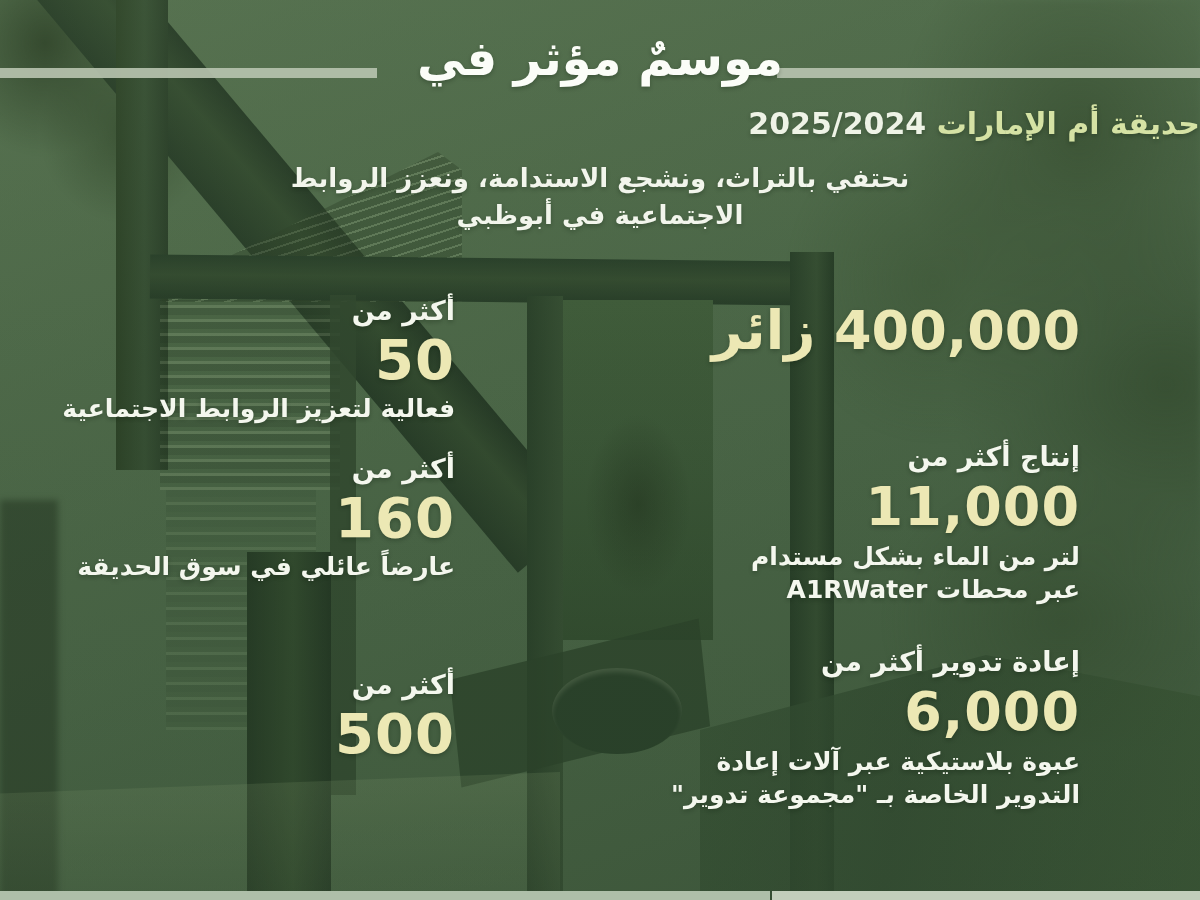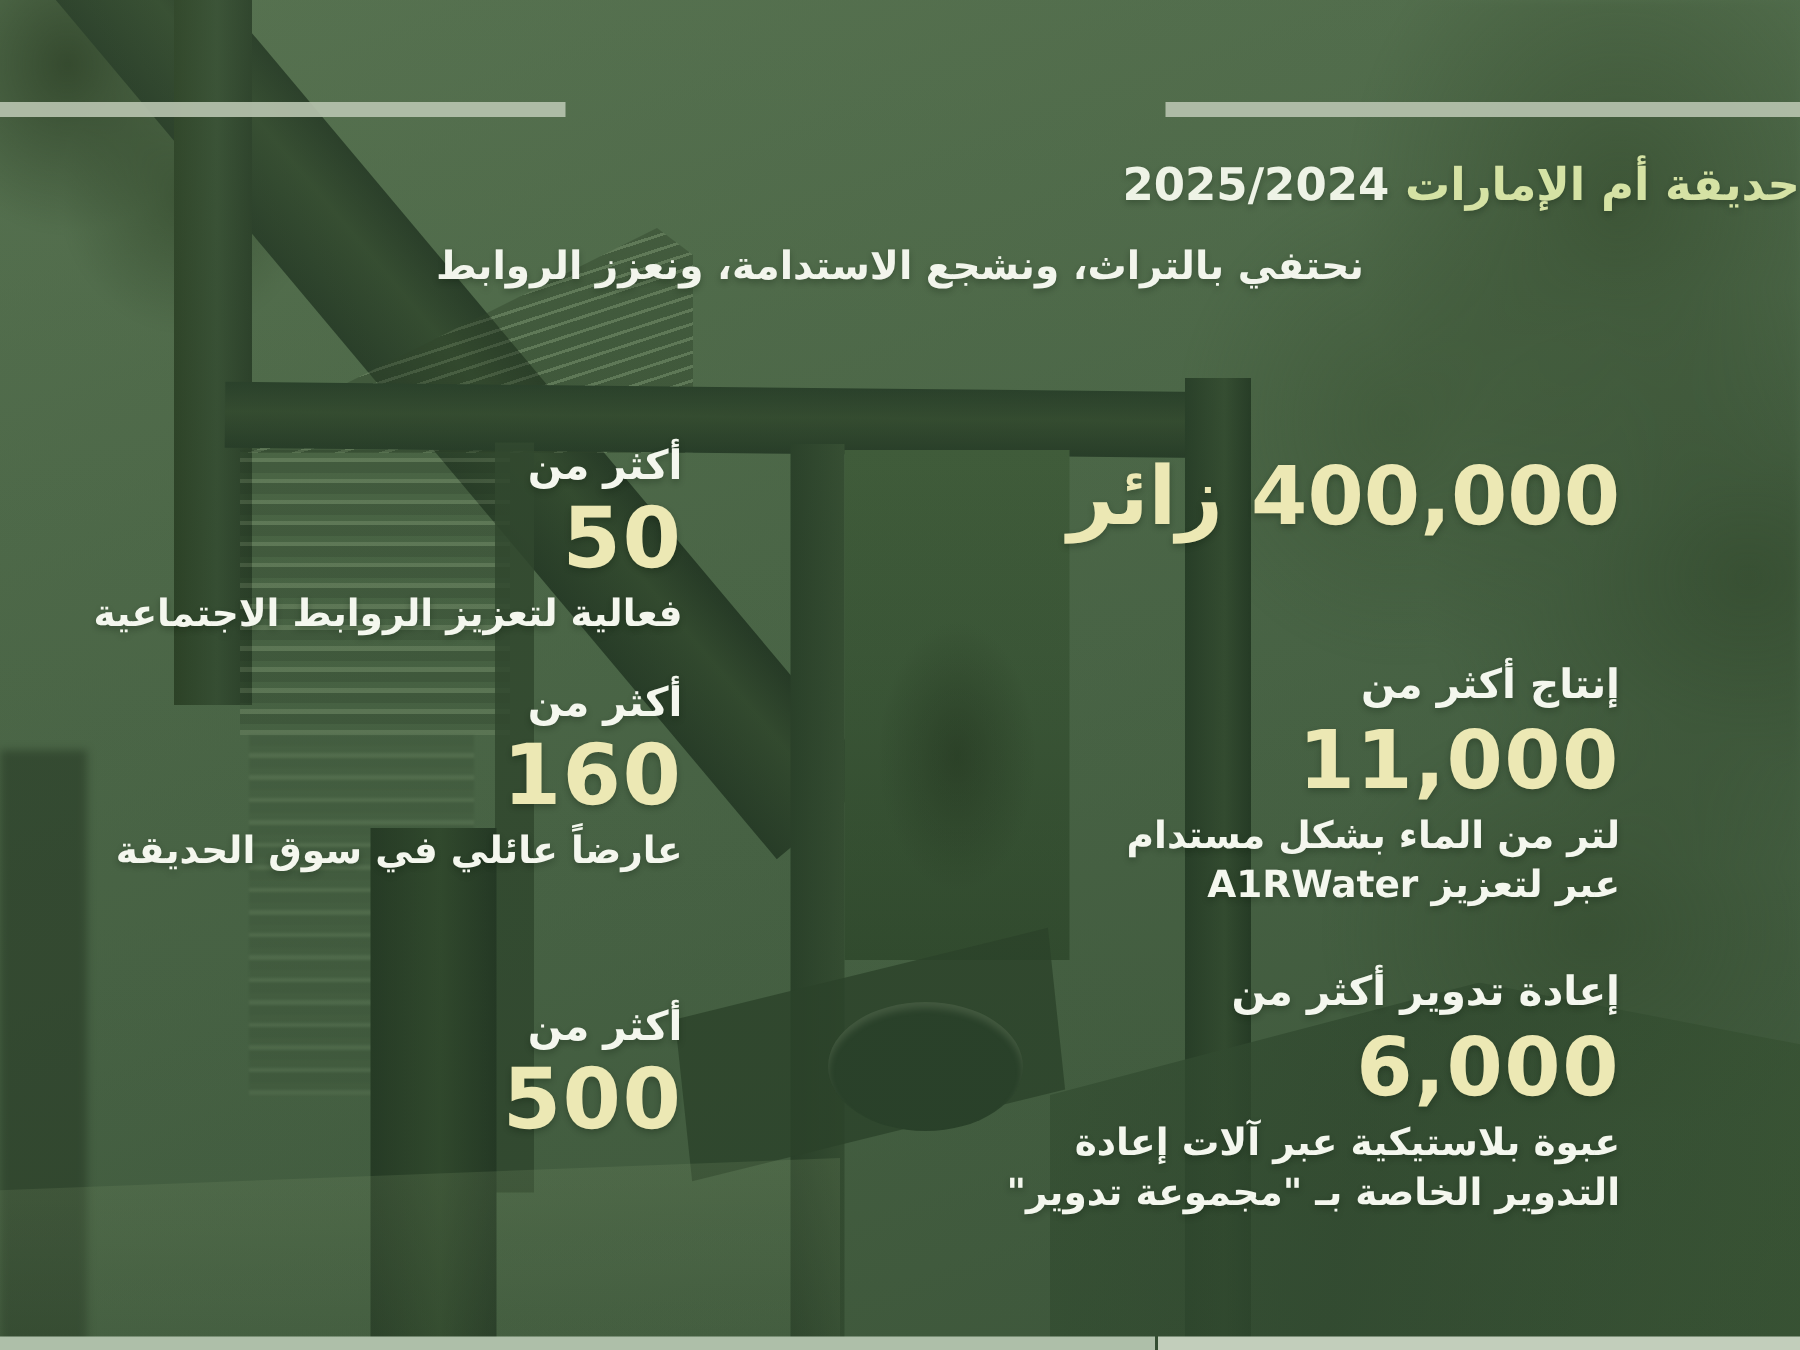--- a/index.html
+++ b/index.html
@@ -111,27 +111,29 @@
   <div class="planter"></div>
   <div class="water-r"></div>
   <div class="path-bl"></div>
   <div class="tint"></div>
 
   <div class="line line-l"></div>
   <div class="line line-r"></div>
   <div class="strip strip-l"></div>
   <div class="strip strip-r"></div>
 
+  <div class="txt title">موسمٌ مؤثر في</div>
   <div class="txt subtitle">
     <span class="park" style="position:static">حديقة أم الإمارات</span>
     <span style="position:static"> </span>
     <span class="year" style="position:static">2025/2024</span>
   </div>
   <div class="txt desc">
     <span style="position:static;display:block">نحتفي بالتراث، ونشجع الاستدامة، ونعزز الروابط</span>
+    <span style="position:static;display:block">الاجتماعية في أبوظبي</span>
   </div>
 
   <div class="txt stat stat-left sl1">
     <span class="prefix">أكثر من</span>
     <span class="value">50</span>
     <span class="caption">فعالية لتعزيز الروابط الاجتماعية</span>
   </div>
   <div class="txt stat stat-left sl2">
     <span class="prefix">أكثر من</span>
     <span class="value">160</span>
@@ -142,21 +144,21 @@
     <span class="value">500</span>
   </div>
 
   <div class="txt stat stat-right sr1">
     <span class="value">400,000 زائر</span>
   </div>
   <div class="txt stat stat-right sr2">
     <span class="prefix">إنتاج أكثر من</span>
     <span class="value">11,000</span>
     <span class="caption">لتر من الماء بشكل مستدام</span>
-    <span class="caption">عبر لتعزيز A1RWater</span>
+    <span class="caption">عبر محطات A1RWater</span>
   </div>
   <div class="txt stat stat-right sr3">
     <span class="prefix">إعادة تدوير أكثر من</span>
     <span class="value">6,000</span>
     <span class="caption">عبوة بلاستيكية عبر آلات إعادة</span>
     <span class="caption">التدوير الخاصة بـ "مجموعة تدوير"</span>
   </div>
 
 </div>
 

